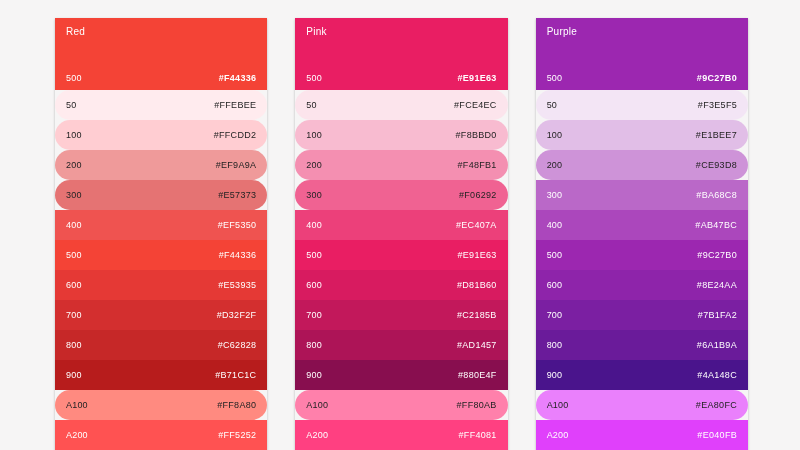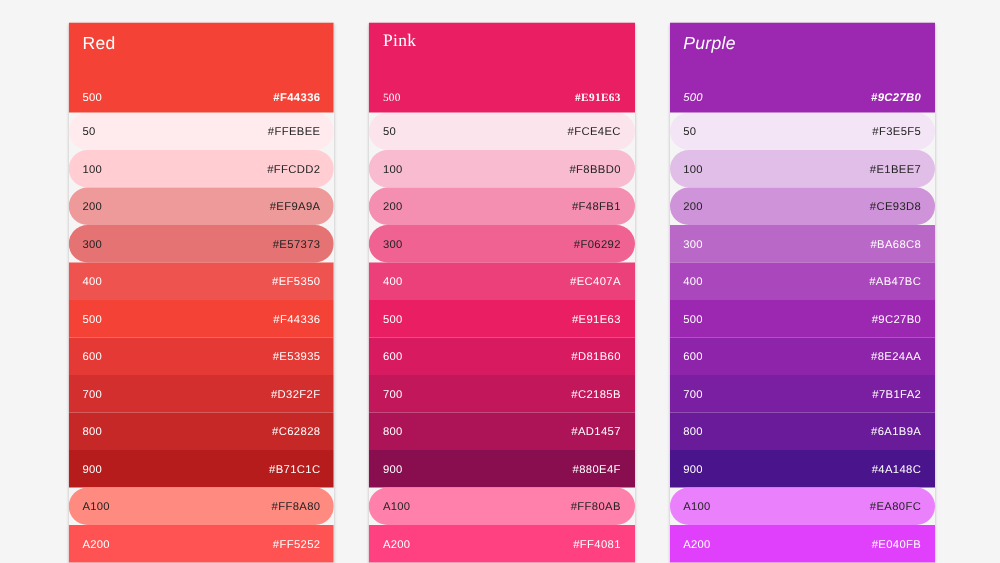--- a/index.html
+++ b/index.html
@@ -31,21 +31,21 @@
   .card-header {
     height:72px;
     flex:0 0 72px;
     position:relative;
     padding:9px 11px 7px 11px;
     display:flex;
     flex-direction:column;
     justify-content:space-between;
   }
   .card-title {
-    font-size:14px;
+    font-size:10px;
     letter-spacing:.25px;
     line-height:1;
   }
   .header-row {
     display:flex;
     justify-content:space-between;
     align-items:flex-end;
     font-size:9px;
     letter-spacing:.2px;
     line-height:1;
@@ -122,21 +122,21 @@
       <div class="shade-row on-light" style="background: rgb(255, 138, 128);">
         <span class="shade-name">A100</span>
         <span class="shade-hex">#FF8A80</span>
       </div>
       <div class="shade-row on-dark" style="background: rgb(255, 82, 82);">
         <span class="shade-name">A200</span>
         <span class="shade-hex">#FF5252</span>
       </div>
     </div>
     <div class="palette-card">
-      <div class="card-header" style="background: rgb(233, 30, 99); font-family: Liberation Serif, serif;">
+      <div class="card-header" style="background: rgb(233, 30, 99);">
         <div class="card-title on-dark">Pink</div>
         <div class="header-row on-dark">
           <span class="shade-name">500</span>
           <span class="header-hex">#E91E63</span>
         </div>
       </div>
       <div class="shade-row on-light" style="background: rgb(252, 228, 236);">
         <span class="shade-name">50</span>
         <span class="shade-hex">#FCE4EC</span>
       </div>
@@ -179,21 +179,21 @@
       <div class="shade-row on-light" style="background: rgb(255, 128, 171);">
         <span class="shade-name">A100</span>
         <span class="shade-hex">#FF80AB</span>
       </div>
       <div class="shade-row on-dark" style="background: rgb(255, 64, 129);">
         <span class="shade-name">A200</span>
         <span class="shade-hex">#FF4081</span>
       </div>
     </div>
     <div class="palette-card">
-      <div class="card-header" style="background: rgb(156, 39, 176); font-style: italic;">
+      <div class="card-header" style="background: rgb(156, 39, 176);">
         <div class="card-title on-dark">Purple</div>
         <div class="header-row on-dark">
           <span class="shade-name">500</span>
           <span class="header-hex">#9C27B0</span>
         </div>
       </div>
       <div class="shade-row on-light" style="background: rgb(243, 229, 245);">
         <span class="shade-name">50</span>
         <span class="shade-hex">#F3E5F5</span>
       </div>

